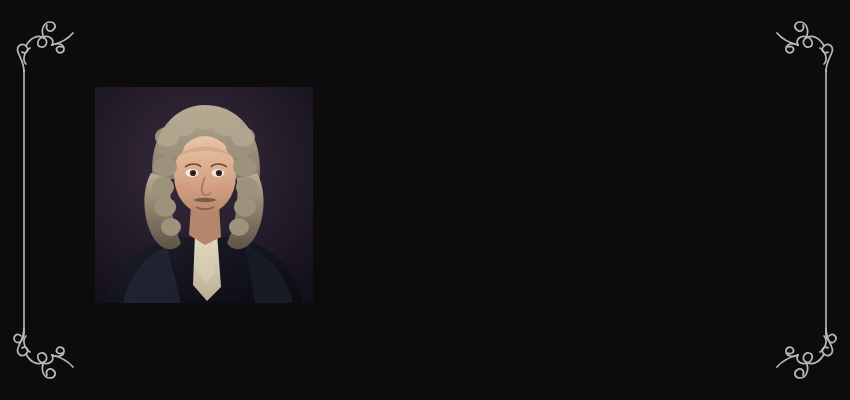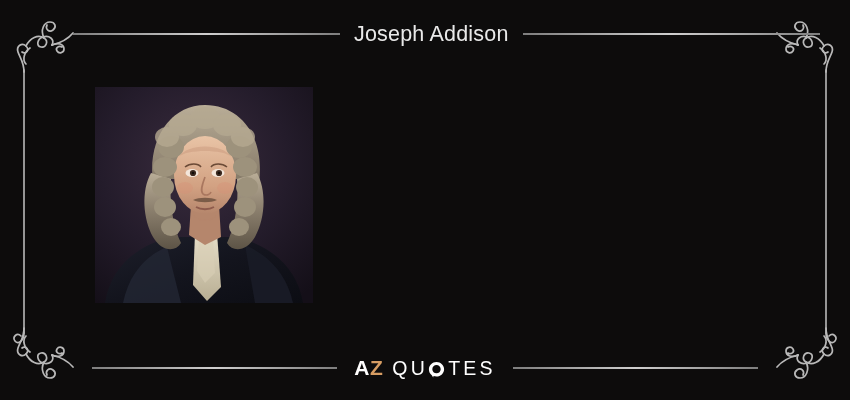--- a/index.html
+++ b/index.html
@@ -180,25 +180,20 @@
         <path d="M24 333 C24 341 18 345 15 341 C12 337 17 332 21 336"></path>
       </g>
 
       <g>
         <line x1="826" y1="70" x2="826" y2="333" stroke-width="1.6"></line>
         <path d="M826 333 C826 341 832 345 835 341 C838 337 833 332 829 336"></path>
       </g>
     </g>
   </svg>
 
-  <div class="author-row">
-    <div class="rule rule-left"></div>
-    <div class="author-name">Joseph Addison</div>
-    <div class="rule rule-right"></div>
-  </div>
 
   <div class="content">
 
     <div class="portrait">
       <svg width="218" height="216" viewBox="0 0 218 216">
         <defs>
           <radialGradient id="bgGrad" cx="46%" cy="36%" r="78%">
             <stop offset="0%" stop-color="#3a2c3e"></stop>
             <stop offset="55%" stop-color="#241c2b"></stop>
             <stop offset="100%" stop-color="#140f18"></stop>
@@ -287,39 +282,14 @@
 
         <ellipse cx="90" cy="101" rx="8" ry="6" fill="#d79076" opacity=".35"></ellipse>
         <ellipse cx="130" cy="101" rx="8" ry="6" fill="#d79076" opacity=".35"></ellipse>
 
         <path d="M98 128 C104 134 116 134 122 128 C116 136 104 136 98 128 Z" fill="#b5866c" opacity=".6"></path>
       </svg>
     </div>
 
   </div>
 
-  <div class="footer-row">
-    <div class="rule rule-foot-left"></div>
-
-    <div class="logo">
-      <span class="logo-az"><span class="logo-a">A</span><span class="logo-z">Z</span></span>
-      <span class="logo-quotes">
-        <span>Q</span>
-        <span>U</span>
-        <span class="bubble-o">
-          <svg width="17" height="17" viewBox="0 0 17 17">
-            <path d="M8.5 0.9 C12.7 0.9 16.1 4.2 16.1 8.2 C16.1 12.2 12.7 15.5 8.5 15.5
-                     C7.4 15.5 6.4 15.3 5.5 15.0 L5.5 15.0 L5.2 16.4 L3.8 14.2
-                     C2.0 12.9 0.9 10.7 0.9 8.2 C0.9 4.2 4.3 0.9 8.5 0.9 Z
-                     M8.5 4.1 C6.2 4.1 4.3 5.9 4.3 8.2 C4.3 10.5 6.2 12.3 8.5 12.3
-                     C10.8 12.3 12.7 10.5 12.7 8.2 C12.7 5.9 10.8 4.1 8.5 4.1 Z" fill="#ffffff"></path>
-          </svg>
-        </span>
-        <span>T</span>
-        <span>E</span>
-        <span>S</span>
-      </span>
-    </div>
-
-    <div class="rule rule-foot-right"></div>
-  </div>
 
 </div>
 
 </body></html>

